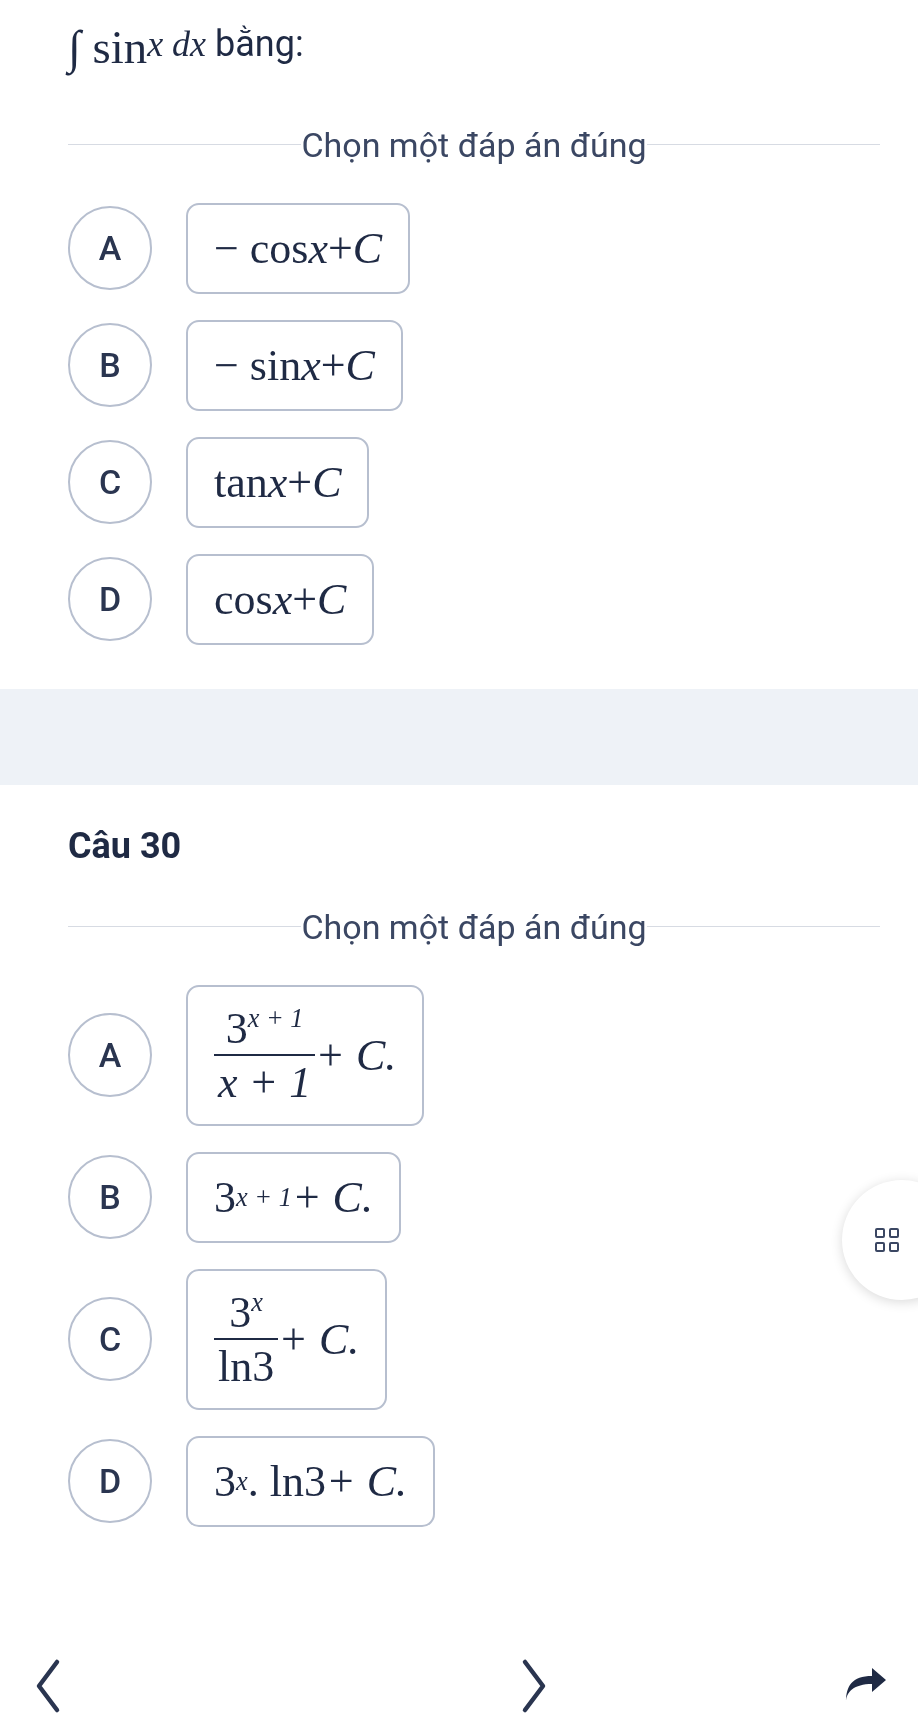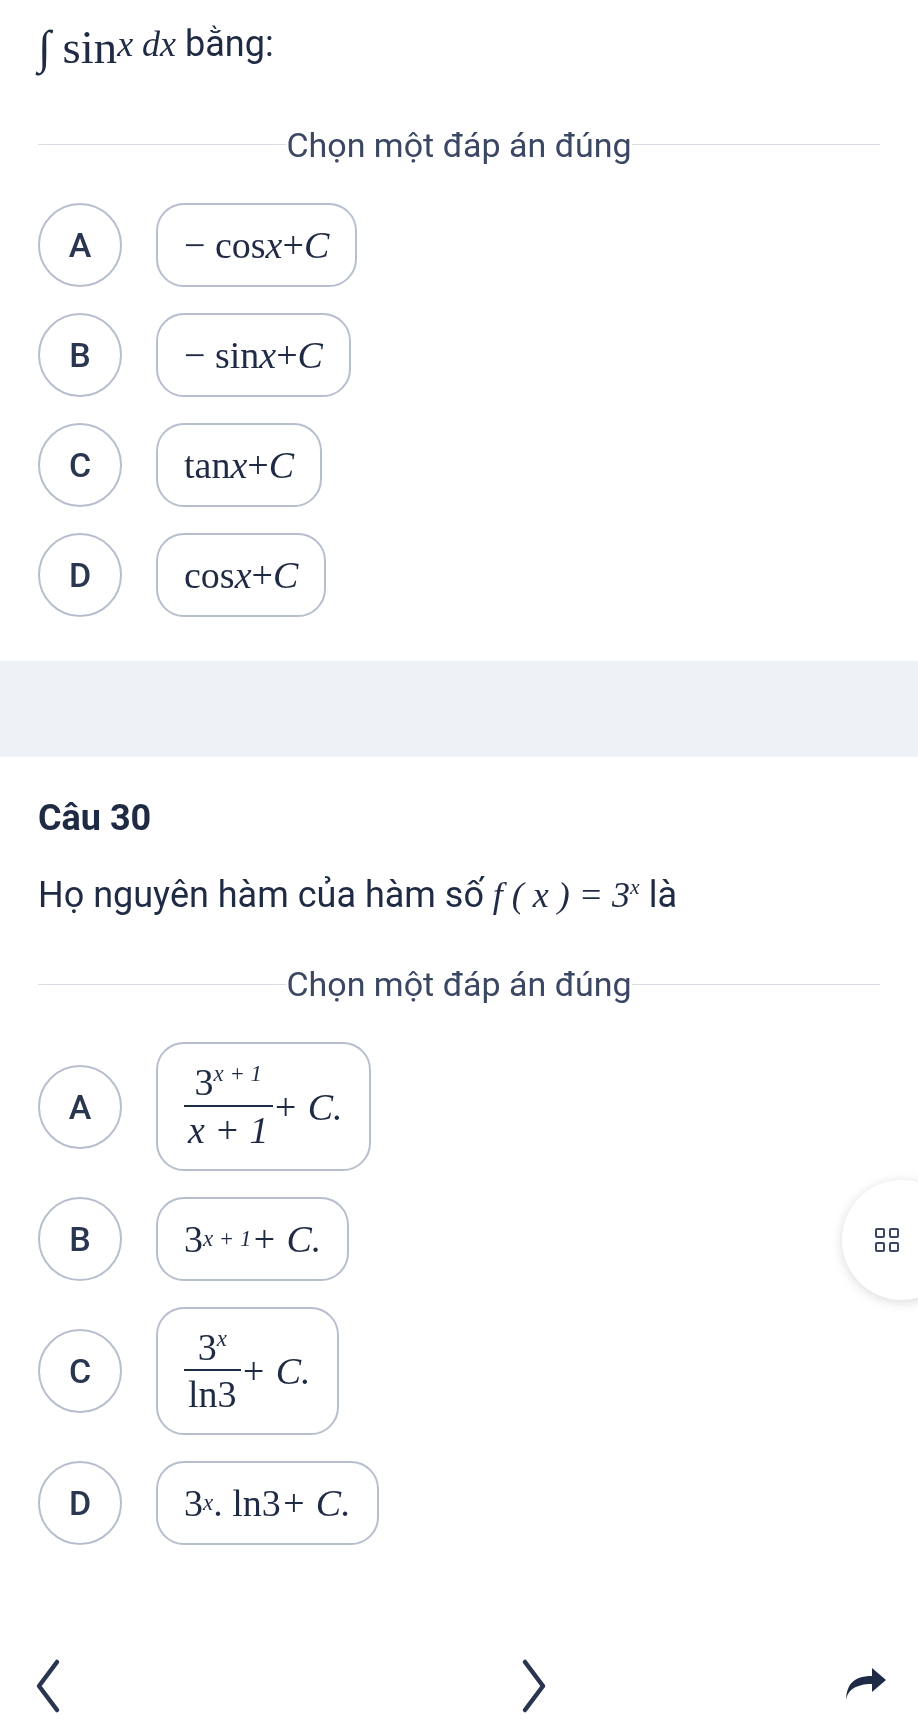--- a/index.html
+++ b/index.html
@@ -7,20 +7,21 @@
   width: 918px;
   height: 1728px;
   background: #fff;
   font-family: -apple-system, BlinkMacSystemFont, "Segoe UI", Roboto, sans-serif;
   color: #1f2a44;
   position: relative;
   overflow: hidden;
 }
 .question-block {
   padding: 0 38px;
+  margin-left: 30px;
 }
 .question-stem {
   font-size: 36px;
   color: #1f2a44;
   padding-top: 10px;
   line-height: 1.6;
 }
 .math-italic { font-family: "Times New Roman", serif; font-style: italic; }
 .math-roman { font-family: "Times New Roman", serif; font-style: normal; }
 .divider-row {
@@ -56,23 +57,23 @@
   display: flex;
   align-items: center;
   justify-content: center;
   font-size: 34px;
   color: #2a3550;
   font-weight: 500;
   flex-shrink: 0;
 }
 .option-box {
   border: 2px solid #b7bfcf;
-  border-radius: 28px;
+  border-radius: 13px;
   padding: 18px 26px;
-  font-size: 38px;
+  font-size: 44px;
   font-family: "Times New Roman", serif;
   color: #1f2a44;
   display: flex;
   align-items: center;
   min-height: 84px;
 }
 .section-gap {
   height: 96px;
   background: #eef2f7;
   margin-top: 44px;
@@ -188,25 +189,20 @@
           <span class="math-italic">C</span>
       </div>
     </div>
   </div>
 </div>
 
 <div class="section-gap"></div>
 
 <div class="question-block">
   <div class="q-number">Câu 30</div>
-  <div class="question-stem">
-    <span class="eq-text">Họ nguyên hàm của hàm số </span>
-    <span class="math-italic">f ( x ) = 3</span><span class="sup">x</span>
-    <span class="eq-text"> là</span>
-  </div>
 
   <div class="divider-row">
     <div class="divider-line"></div>
     <div class="divider-text">Chọn một đáp án đúng</div>
     <div class="divider-line"></div>
   </div>
 
   <div class="options">
     <div class="option-row">
       <div class="option-letter">A</div>

